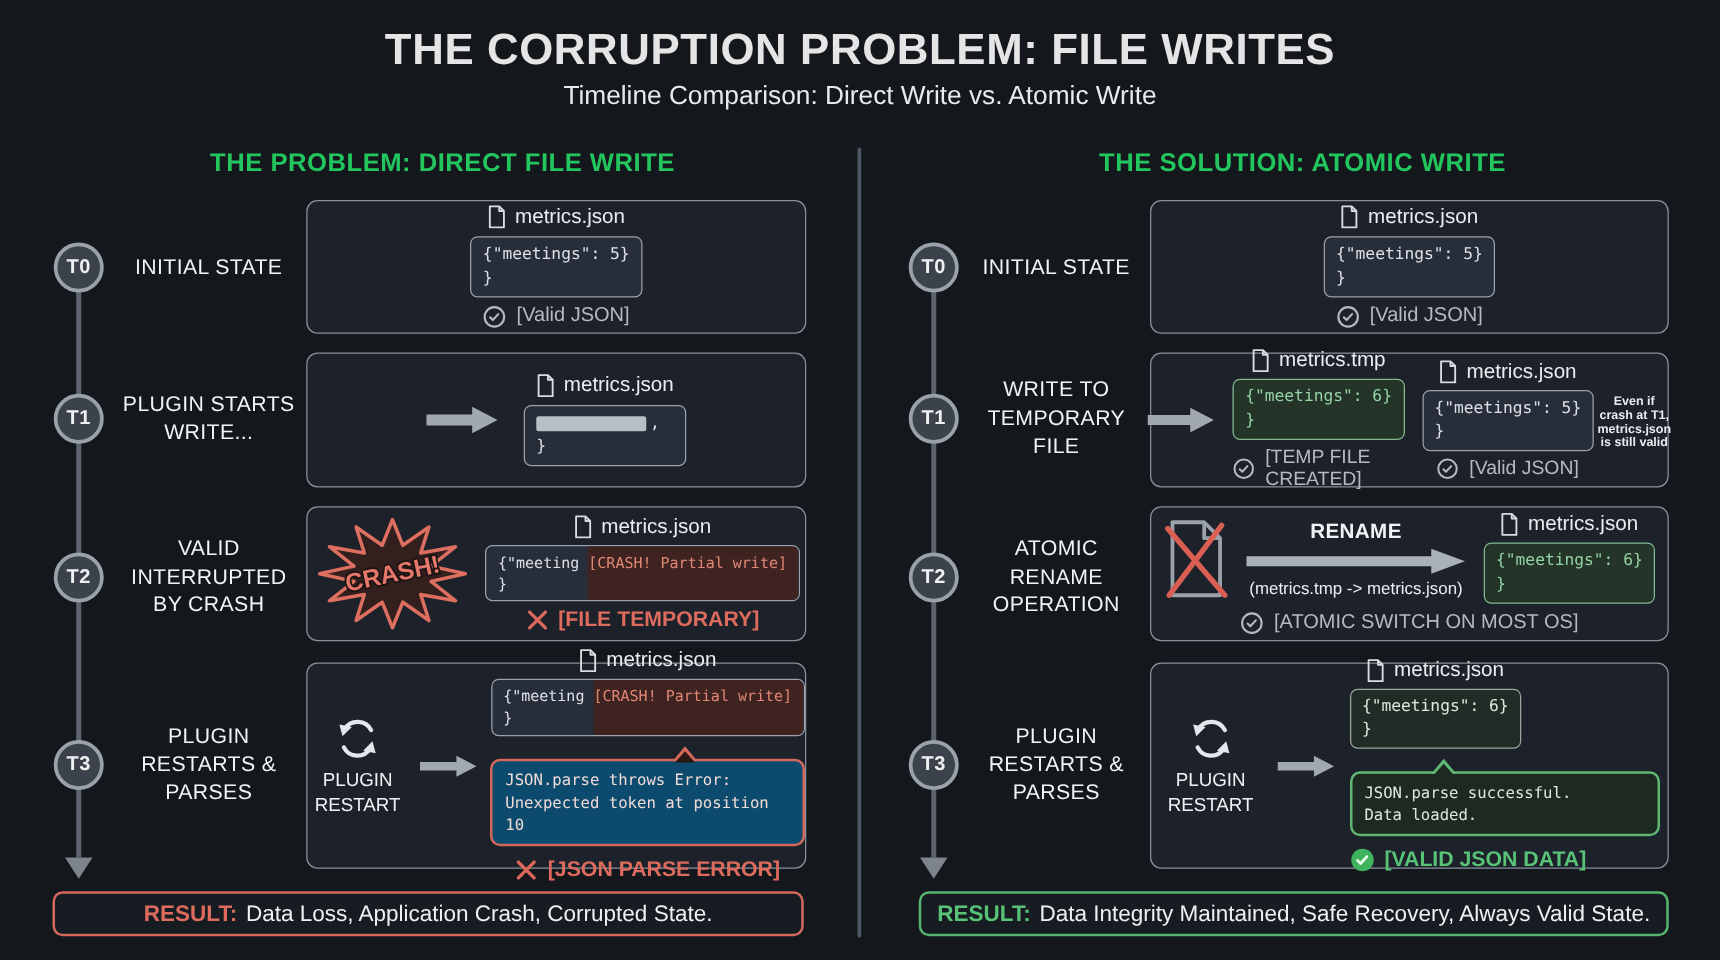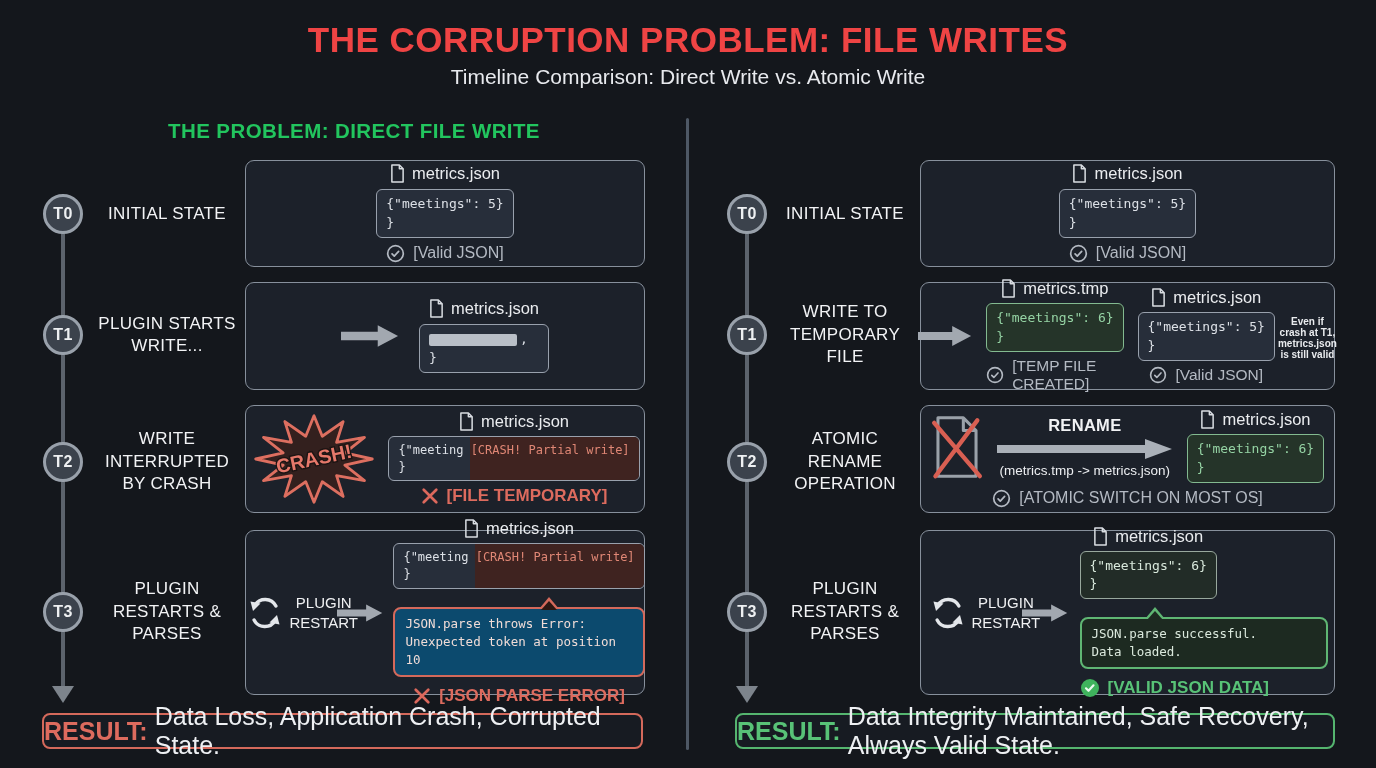--- a/index.html
+++ b/index.html
@@ -1,21 +1,21 @@
 <!DOCTYPE html>
 <html><head>
 <meta charset="utf-8">
 <style>
   * { margin:0; padding:0; box-sizing:border-box; }
   body { background:#0e1013; font-family:"Liberation Sans", sans-serif; }
   .stage { position:relative; width:1376px; height:768px; background:#14171c; overflow:hidden; }
 
   
   .title { position:absolute; top:20px; left:0; right:0; text-align:center;
-           font-size:35px; font-weight:700; color:#ef4444; letter-spacing:.5px; }
+           font-size:35px; font-weight:700; color:#e5e5e5; letter-spacing:.5px; }
   .subtitle { position:absolute; top:65px; left:0; right:0; text-align:center;
               font-size:21px; font-weight:400; color:#e8eaee; }
 
   .divider { position:absolute; left:686px; top:118px; width:3px; height:632px;
              background:#4e5865; border-radius:2px; }
 
   
   .col { position:absolute; top:115px; width:648px; height:648px; }
   .col.left  { left:30px; }
   .col.right { left:718px; }
@@ -81,32 +81,32 @@
              border-left:10px solid transparent; border-right:10px solid transparent;
              border-bottom:12px solid var(--bc); }
   .callout::after { content:""; position:absolute; top:-8px; left:calc(var(--px) + 2px);
              border-left:8px solid transparent; border-right:8px solid transparent;
              border-bottom:9px solid var(--bg); }
   .callout.error   { --bc:#d4695b; --bg:#2b1713; --px:58%; border-color:#d4695b;
                      background:#0c4a6e; color:#f0dcd7; }
   .callout.success { --bc:#5fb673; --bg:#1d2a21; --px:26%; border-color:#5fb673;
                      background:#1d2a21; color:#dbe9dd; min-width:248px; }
 
-  .restart-col { display:flex; flex-direction:row; align-items:center; gap:4px;
+  .restart-col { display:flex; flex-direction:column; align-items:center; gap:4px;
                  width:82px; color:#f0f1f3; font-size:15px; font-weight:500;
                  text-align:center; line-height:1.3; }
   .note { text-align:center; font-size:10px; font-weight:600; color:#e9ebee; margin-top:4px; }
 
   .rename-col { display:flex; flex-direction:column; align-items:center; gap:2px; width:184px; }
   .rename-label { color:#f1f2f4; font-size:16.5px; font-weight:700; letter-spacing:.3px; }
   .rename-caption { color:#eceef1; font-size:13.5px; font-weight:500; }
 
   .result { position:absolute; top:598px; height:36px; display:flex; align-items:center;
             justify-content:center; gap:7px; background:#171b22; border-radius:8px;
-            border:2px solid; font-size:25px; color:#eef0f3; }
+            border:2px solid; font-size:18px; color:#eef0f3; }
   .left  .result { left:12px; width:601px; border-color:#d4695b; }
   .right .result { left:17px; width:600px; border-color:#55b56f; }
   .result .rlabel { font-weight:700; }
   .left  .result .rlabel { color:#dd6b5e; }
   .right .result .rlabel { color:#58c277; }
 
   .icon { flex:none; display:inline-flex; }
 </style>
 </head>
 <body>
@@ -121,21 +121,21 @@
     <div class="col-heading">THE PROBLEM: DIRECT FILE WRITE</div>
 
     <div class="rail"></div>
     <div class="rail-head"></div>
     <div class="marker" style="top:79px">T0</div>
     <div class="marker" style="top:200px">T1</div>
     <div class="marker" style="top:327px">T2</div>
     <div class="marker" style="top:477px">T3</div>
     <div class="steplabel" style="top:54px">INITIAL STATE</div>
     <div class="steplabel" style="top:175px">PLUGIN STARTS WRITE...</div>
-    <div class="steplabel" style="top:302px">WRITE INTERRUPTED BY CRASH</div>
+    <div class="steplabel" style="top:302px">VALID INTERRUPTED BY CRASH</div>
     <div class="steplabel" style="top:452px">PLUGIN RESTARTS &amp; PARSES</div>
 
     <div class="card t0">
       <div class="filecol">
         <div class="file-row">
           <span class="icon">
             <svg width="15" height="19" viewBox="0 0 16 20">
                 <path d="M2 1h8l4 4v14H2z" fill="none" stroke="#d9dde2" stroke-width="1.6" stroke-linejoin="round"></path>
                 <path d="M10 1v4h4" fill="none" stroke="#d9dde2" stroke-width="1.6" stroke-linejoin="round"></path>
               </svg>
@@ -247,20 +247,21 @@
       </div>
     </div>
 
     <div class="result">
       <span class="rlabel">RESULT:</span>
       <span>Data Loss, Application Crash, Corrupted State.</span>
     </div>
   </div>
 
   <div class="col right">
+    <div class="col-heading">THE SOLUTION: ATOMIC WRITE</div>
 
     <div class="rail"></div>
     <div class="rail-head"></div>
     <div class="marker" style="top:79px">T0</div>
     <div class="marker" style="top:200px">T1</div>
     <div class="marker" style="top:327px">T2</div>
     <div class="marker" style="top:477px">T3</div>
     <div class="steplabel" style="top:54px">INITIAL STATE</div>
     <div class="steplabel" style="top:175px">WRITE TO TEMPORARY FILE</div>
     <div class="steplabel" style="top:302px">ATOMIC RENAME OPERATION</div>

